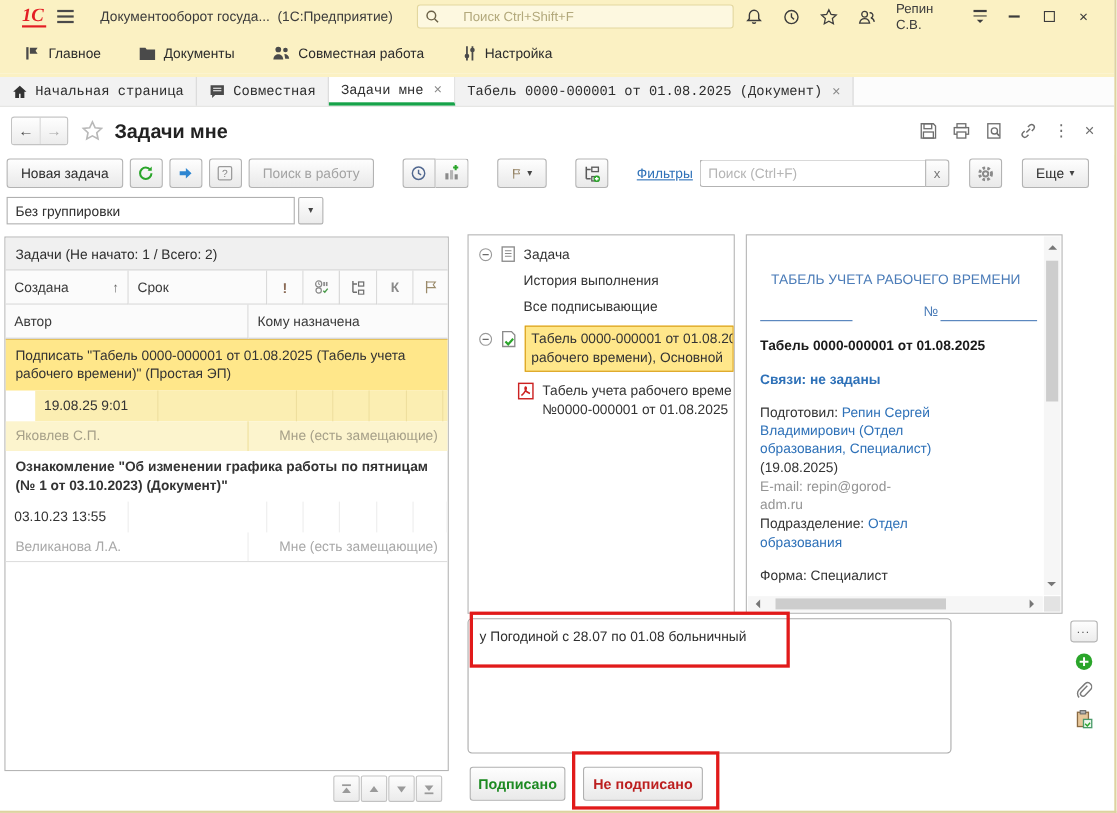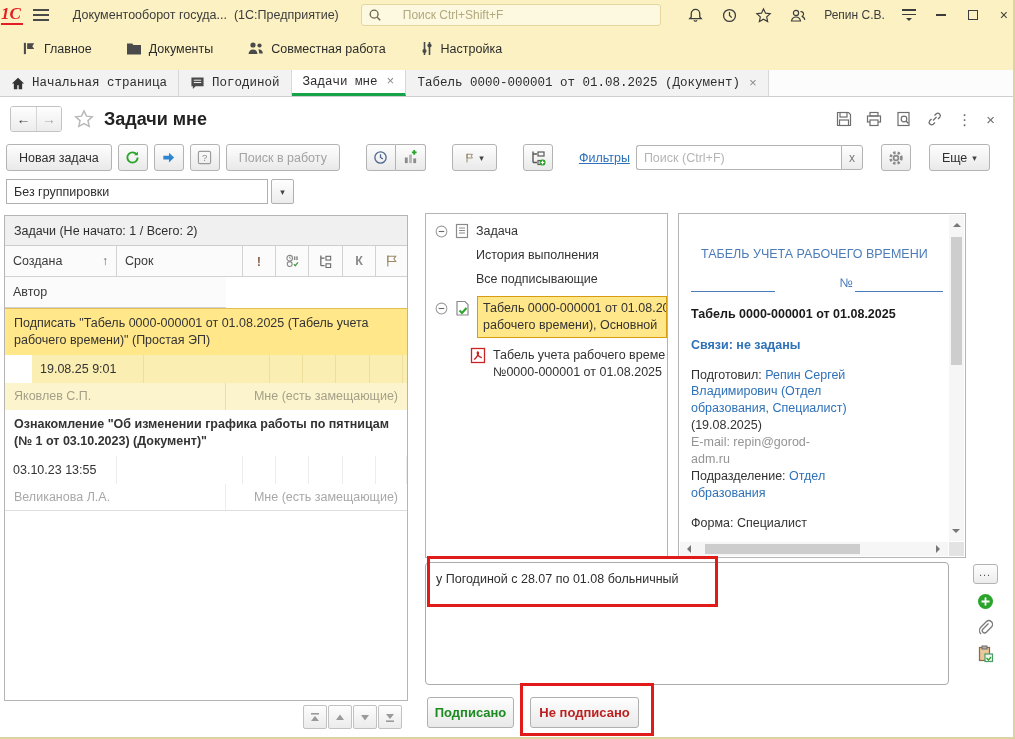--- a/index.html
+++ b/index.html
@@ -5,21 +5,21 @@
   * { box-sizing: border-box; margin: 0; padding: 0; }
   html,body { width:1015px; height:739px; overflow:hidden; }
   body {
     font-family: "Liberation Sans", "DejaVu Sans", sans-serif;
     font-size: 12.5px; color:#333; background:#fff; position:relative;
     border-right:2px solid #ddd3a0; border-bottom:2px solid #ddd3a0;
   }
   svg { display:block; }
 
   
-  .titlebar { height:30px; background:#fbf1c3; display:flex; align-items:center; padding:0 1px; gap:10px; }
+  .titlebar { height:30px; background:#fbf1c3; display:flex; align-items:center; padding:0 20px; gap:10px; }
   .logo1c { color:#e31e24; font-weight:bold; font-style:italic; font-size:17px; font-family:"Liberation Serif", serif; border-bottom:2px solid #e31e24; line-height:1; padding:0 2px 1px 0; }
   .hamburger { width:16px; cursor:pointer; }
   .hamburger div { height:2px; background:#4a4a4a; margin:3px 0; }
   .tb-title { color:#3c3c3c; white-space:nowrap; margin-left:14px; }
   .tb-search { margin-left:12px; width:300px; height:22px; background:#fdf8e0; border:1px solid #e3d79f; border-radius:3px; display:flex; align-items:center; padding:0 6px; gap:21px; }
   .tb-search input { border:none; outline:none; background:transparent; width:100%; font-size:12px; color:#555; font-family:inherit; }
   .tb-search input::placeholder { color:#b3a97c; }
   .tb-icons { display:flex; align-items:center; gap:17px; margin-left:auto; }
   .tb-user { font-size:12px; color:#3c3c3c; }
   .winctl { display:flex; align-items:center; gap:22px; margin-left:10px; margin-right:4px; }
@@ -129,21 +129,21 @@
   .hscroll { position:absolute; left:1px; right:17px; bottom:1px; height:14px; background:#f6f6f6; display:flex; align-items:center; }
   .hthumb { height:10px; background:#cdcdcd; width:58%; margin-left:14px; }
   .sarrow { width:0; height:0; border:4px solid transparent; }
   .sa-up { border-bottom-color:#777; margin:4px auto 0; }
   .sa-down { border-top-color:#777; position:absolute; bottom:4px; left:3px; }
   .sa-left { border-right-color:#777; margin-left:3px; }
   .sa-right { border-left-color:#777; margin-left:auto; margin-right:4px; }
   .corner { position:absolute; right:1px; bottom:1px; width:15px; height:14px; background:#e3e3e3; }
 
   
-  .comment-box { position:absolute; left:425px; top:562px; width:524px; height:123px; border:1px solid #ababab; border-radius:4px; background:#fff; padding:9px 10px; color:#2e2e2e; }
+  .comment-box { position:absolute; left:425px; top:562px; width:440px; height:123px; border:1px solid #ababab; border-radius:4px; background:#fff; padding:9px 10px; color:#2e2e2e; }
   .side-actions { position:absolute; left:971px; top:564px; width:28px; display:flex; flex-direction:column; align-items:center; gap:9px; }
   .dots-btn { width:25px; height:20px; border:1px solid #b3b3b3; border-radius:3px; background:linear-gradient(#fefefe,#ececec); color:#555; display:flex; align-items:center; justify-content:center; cursor:pointer; letter-spacing:1px; font-size:11px; padding-bottom:5px; }
 
   .action-btn { position:absolute; height:31px; border:1px solid #b0b0b0; border-radius:3px; background:linear-gradient(#fefefe,#e9e9e9); font-family:inherit; font-size:13px; font-weight:bold; cursor:pointer; }
   .btn-signed { left:427px; top:697px; width:87px; color:#1d8a22; }
   .btn-notsigned { left:530px; top:697px; width:109px; color:#bc1f1f; }
 
   .annotation { position:absolute; border:3px solid #e11a1a; pointer-events:none; }
   .ann-comment { left:427px; top:556px; width:291px; height:51px; }
   .ann-notsigned { left:520px; top:683px; width:134px; height:53px; }
@@ -260,21 +260,21 @@
       <span>Начальная страница</span>
     </div>
     <div class="tab">
       <span>
         <svg width="15" height="14" viewBox="0 0 16 15">
             <path d="M1.5 1.5h13V11H6l-3 3v-3H1.5z" fill="#4a4a4a"></path>
             <line x1="4" y1="4.5" x2="12" y2="4.5" stroke="#fff"></line>
             <line x1="4" y1="7" x2="12" y2="7" stroke="#fff"></line>
           </svg>
       </span>
-      <span>Погодиной</span>
+      <span>Совместная</span>
     </div>
     <div class="tab active">
       <span>Задачи мне</span>
       <span class="closex">×</span>
     </div>
     <div class="tab">
       <span>Табель 0000-000001 от 01.08.2025 (Документ)</span>
       <span class="closex">×</span>
     </div>
   </div>
@@ -440,20 +440,21 @@
     <div class="hcell center">
       <svg width="14" height="14" viewBox="0 0 14 15">
           <line x1="2.5" y1="1.5" x2="2.5" y2="13.5" stroke="#9a8a6a" stroke-width="1.2"></line>
           <path d="M2.5 2.5h8.5l-2 2.7 2 2.8H2.5z" fill="none" stroke="#9a8a6a" stroke-width="1.1"></path>
         </svg>
     </div>
   </div>
 
   <div class="hgrid2">
     <div class="hcell">Автор</div>
+    <div class="hcell">Кому назначена</div>
   </div>
 
   <div>
     <div class="trow-title sel sel-top">Подписать "Табель 0000-000001 от 01.08.2025 (Табель учета рабочего времени)" (Простая ЭП)</div>
     <div class="dgrid sel-mid">
       <div>19.08.25 9:01</div>
       <div></div>
         <div></div>
         <div></div>
         <div></div>

